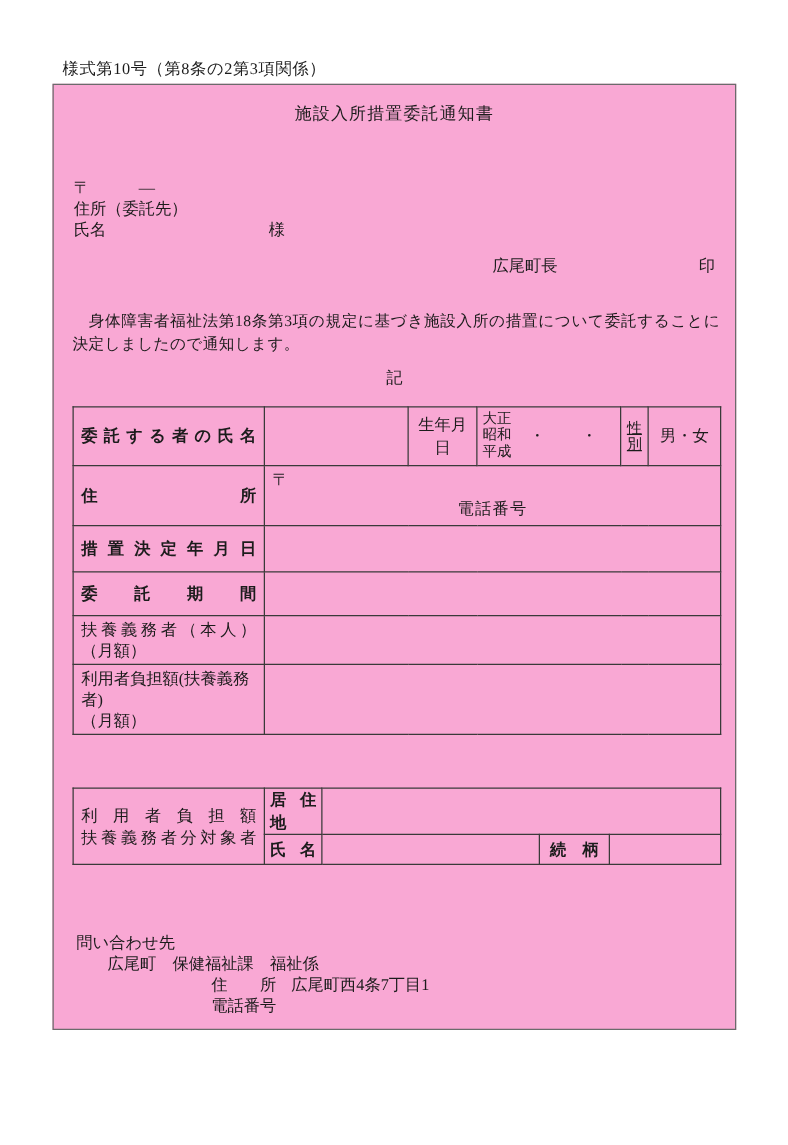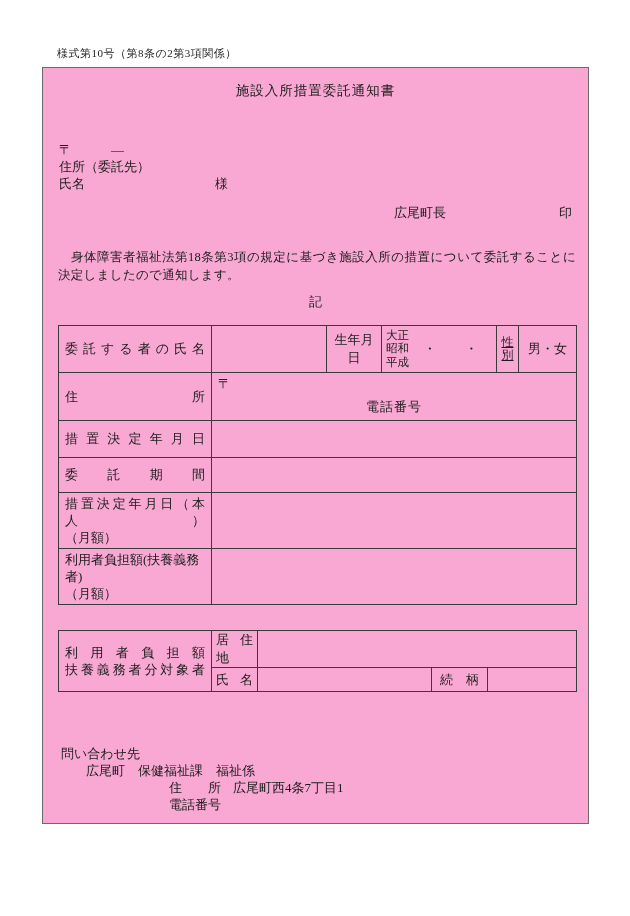--- a/index.html
+++ b/index.html
@@ -1,41 +1,41 @@
 <!DOCTYPE html>
 <html><head>
 <meta charset="utf-8">
 <style>
   html,body{margin:0;padding:0;}
   body{
     width:630px;height:916px;position:relative;background:#ffffff;
     font-family:"Liberation Serif","DejaVu Serif",serif;
     color:#1c1c1c;font-size:13px;
   }
-  .form-number{position:absolute;left:57px;top:46px;font-size:11px;letter-spacing:.5px;}
+  .form-number{position:absolute;left:50px;top:46px;font-size:13px;letter-spacing:.5px;}
   .frame{
     position:absolute;left:42px;top:67px;width:545px;height:755px;
     border:1px solid #6b6b6b;background:#f9a8d4;
   }
   .doc-title{position:absolute;top:14px;left:0;width:100%;text-align:center;letter-spacing:1px;font-size:13.5px;}
   .ref-block{position:absolute;top:37px;right:13px;text-align:right;line-height:17px;white-space:pre;}
   .recipient{position:absolute;top:73px;left:16px;line-height:17px;}
   .recipient .line{white-space:pre;}
   .name-line{display:flex;}
   .name-line .sama{margin-left:130px;}
   .mayor-line{position:absolute;top:136px;left:351px;right:16px;display:flex;justify-content:space-between;}
   .body-text{position:absolute;top:181px;left:15px;width:518px;margin:0;line-height:17.5px;
     font-size:12.5px;text-align:justify;letter-spacing:.3px;}
   .ki{position:absolute;top:225px;left:0;width:100%;text-align:center;}
   table{border-collapse:collapse;table-layout:fixed;position:absolute;left:15px;width:518px;font-size:13px;}
   td{border:1px solid #3a3a3a;padding:0 6px;vertical-align:middle;overflow:hidden;}
   .t1{top:257px;}
   .t2{top:514px;}
   .t3{top:562px;}
-  .jlabel{text-align:justify;text-align-last:justify;}
+  .jlabel{text-align:justify;text-align-last:justify;font-weight:bold;}
   td.blank{padding:0;}
   .addr-cell{position:relative;padding:0;}
   .addr-postal{position:absolute;top:2px;left:6px;}
   .addr-phone{position:absolute;bottom:4px;left:0;width:100%;text-align:center;letter-spacing:1px;}
   .era-cell{padding:0 4px;}
   .era-flex{display:flex;align-items:center;}
   .eras{white-space:pre-line;font-size:11.5px;line-height:13.5px;}
   .dots{flex:1;display:flex;justify-content:space-around;align-items:center;}
   .sex-cell{padding:0 2px;text-align:center;font-size:12px;line-height:13px;text-decoration:underline;}
   .center{text-align:center;}
@@ -114,21 +114,21 @@
     <tr style="height:37px">
       <td class="jlabel">措置決定年月日</td>
       <td colspan="5" class="blank"></td>
     </tr>
     <tr style="height:35px">
       <td class="jlabel">委託期間</td>
       <td colspan="5" class="blank"></td>
     </tr>
     <tr style="height:36px">
       <td class="two-line">
-        <div class="l1">措置決定年月日（本人）</div>
+        <div class="l1">扶養義務者（本人）</div>
         <div>（月額）</div>
       </td>
       <td colspan="5" class="blank"></td>
     </tr>
     <tr style="height:39px">
       <td class="two-line">
         <div>利用者負担額(扶養義務者)</div>
         <div>（月額）</div>
       </td>
       <td colspan="5" class="blank"></td>

